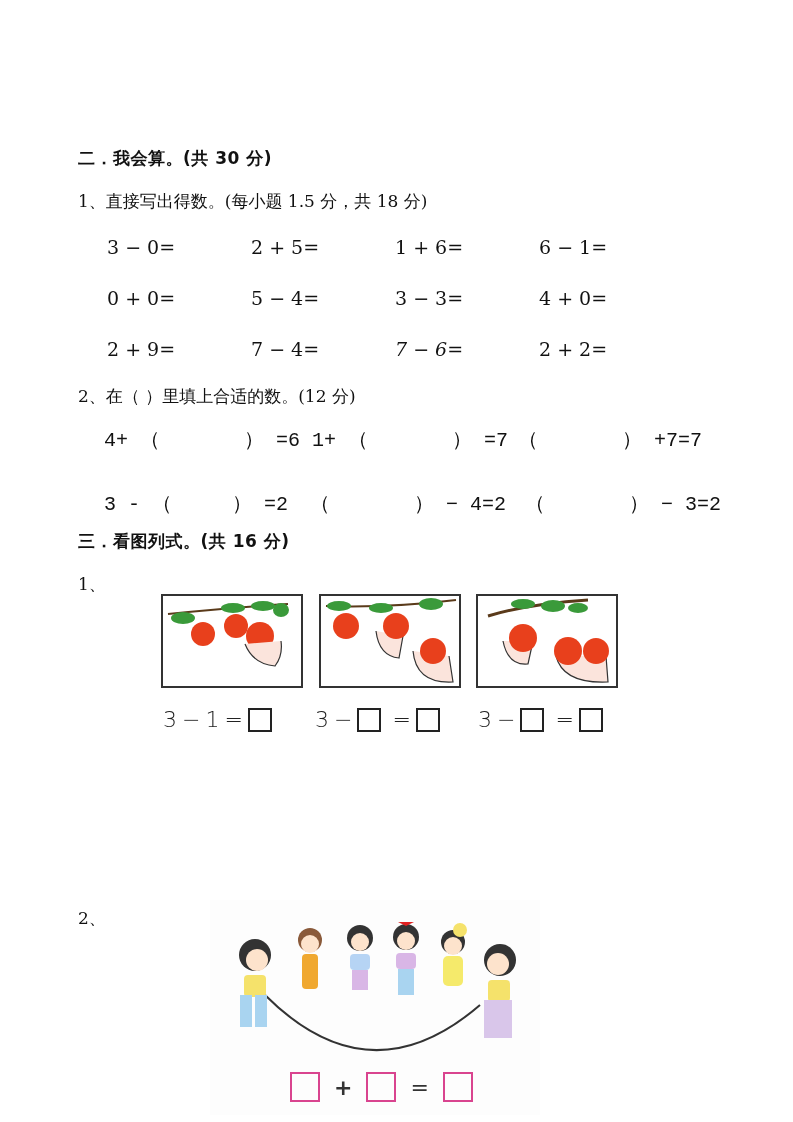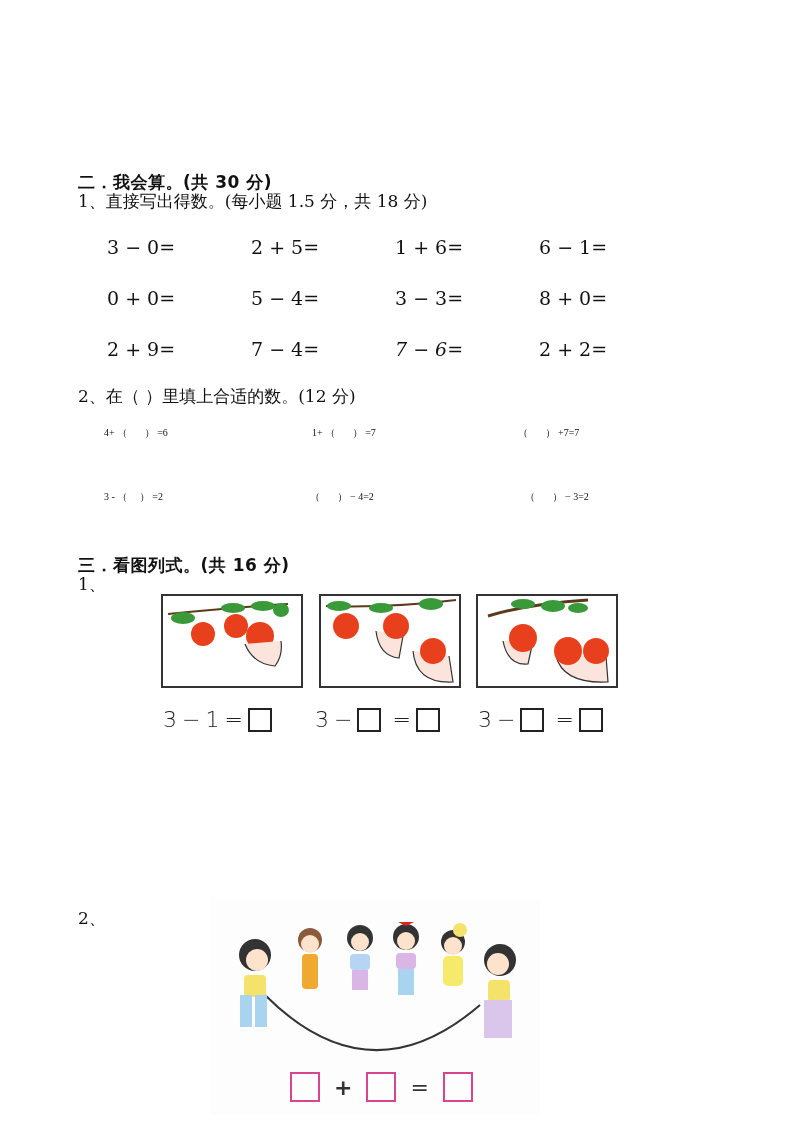--- a/index.html
+++ b/index.html
@@ -4,25 +4,25 @@
 <style>
   html, body { margin: 0; padding: 0; background: #ffffff; }
   body {
     width: 793px; height: 1122px; position: relative; overflow: hidden;
     font-family: "DejaVu Serif", "Liberation Serif", serif;
     color: #111;
   }
   .abs { position: absolute; }
   .section-title {
     font-family: "DejaVu Sans", "Liberation Sans", sans-serif;
-    font-weight: bold; font-size: 17px; letter-spacing: 0.5px; margin-top: 24px;
+    font-weight: bold; font-size: 17px; letter-spacing: 0.5px;
   }
   .question { font-size: 17px; }
   .eq { font-size: 19px; white-space: pre; }
-  .fill { font-family: Liberation Serif, serif; font-size: 10px; white-space: pre; }
+  .fill { font-family: Liberation Mono, monospace; font-size: 20px; white-space: pre; }
   .pic-frame {
     position: absolute; width: 138px; height: 90px;
     border: 2px solid #333; background: #fff; overflow: hidden;
   }
   .formula {
     position: absolute; font-family: "DejaVu Sans", sans-serif;
     font-size: 22px; font-weight: 300; color: #222; display: flex; align-items: center; gap: 5px;
   }
   .box { display: inline-block; width: 24px; height: 24px; border: 2px solid #222; box-sizing: border-box; }
   .pink-box { display: inline-block; width: 30px; height: 30px; border: 2px solid #d9448f; box-sizing: border-box; }
@@ -39,21 +39,21 @@
 
 <div>
   <div class="abs eq" style="left:107px; top:236px;">3 − 0=</div>
   <div class="abs eq" style="left:251px; top:236px;">2 + 5=</div>
   <div class="abs eq" style="left:395px; top:236px;">1 + 6=</div>
   <div class="abs eq" style="left:539px; top:236px;">6 − 1=</div>
 
   <div class="abs eq" style="left:107px; top:287px;">0 + 0=</div>
   <div class="abs eq" style="left:251px; top:287px;">5 − 4=</div>
   <div class="abs eq" style="left:395px; top:287px;">3 − 3=</div>
-  <div class="abs eq" style="left:539px; top:287px;">8 + 0=</div>
+  <div class="abs eq" style="left:539px; top:287px;">4 + 0=</div>
 
   <div class="abs eq" style="left:107px; top:338px;">2 + 9=</div>
   <div class="abs eq" style="left:251px; top:338px;">7 − 4=</div>
   <div class="abs eq" style="left:395px; top:338px;font-style:italic;">7 − 6=</div>
   <div class="abs eq" style="left:539px; top:338px;">2 + 2=</div>
 </div>
 
 <div class="abs question" style="left:78px; top:385px;">2、在（    ）里填上合适的数。(12 分)</div>
 
 <div>

